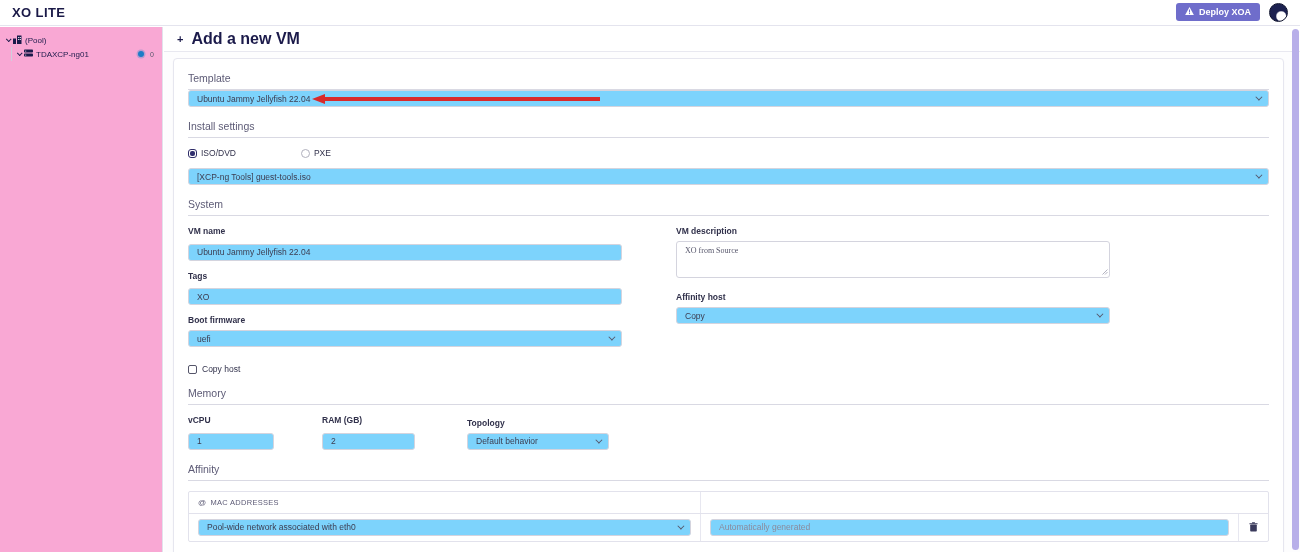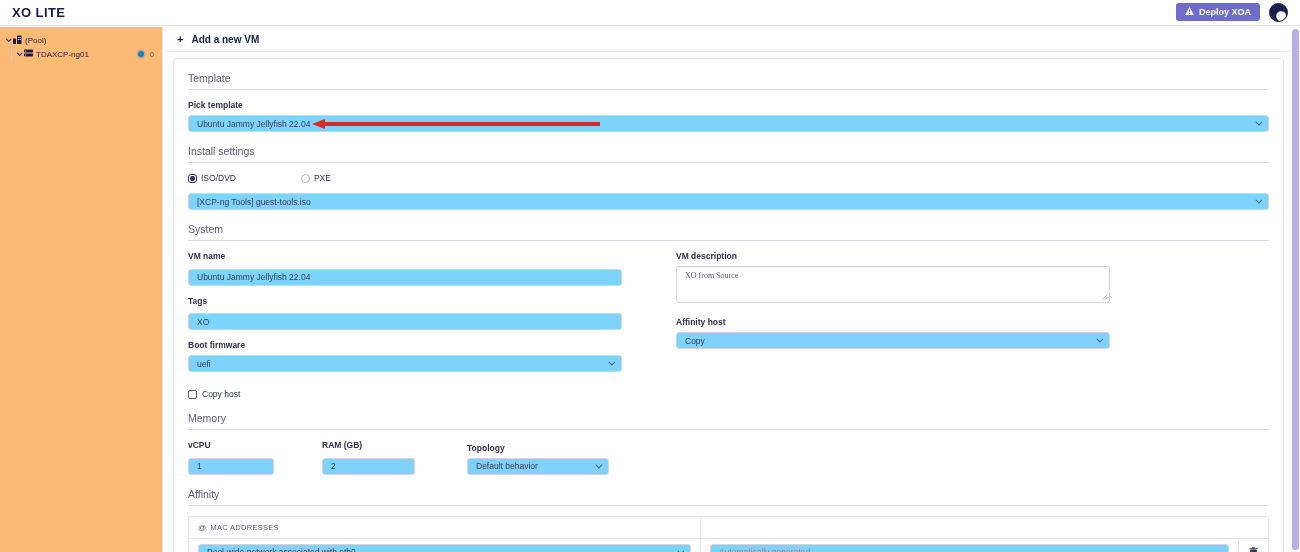--- a/index.html
+++ b/index.html
@@ -28,21 +28,21 @@
   }
   .avatar {
     width: 19px; height: 19px; border-radius: 50%;
     background: radial-gradient(circle at 66% 72%, #ffffff 0 26%, #1c2150 34%);
     border: 1px solid #10142e; cursor: pointer;
   }
 
   
   .sidebar {
     position: absolute; top: 27px; left: 0; bottom: 0; width: 163px;
-    background: #fdba74; border-right: 1px solid #e2e2ec; padding: 6px 4px 0 6px;
+    background: #f9a8d4; border-right: 1px solid #e2e2ec; padding: 6px 4px 0 6px;
     font-size: 8px; color: #1b1a4a;
   }
   .tree-row { display: flex; align-items: center; gap: 3px; height: 14px; cursor: pointer; }
   .tree-children { margin-left: 5px; padding-left: 5px; border-left: 1px solid #cfcfdc; }
   .chev {
     width: 4px; height: 4px; border-right: 1px solid #1b1a4a; border-bottom: 1px solid #1b1a4a;
     transform: rotate(45deg) translateY(-1px); display: inline-block; flex: 0 0 auto;
   }
   .tree-label { white-space: nowrap; }
   .tree-spacer { flex: 1; }
@@ -52,21 +52,21 @@
   }
   .host-badge { font-size: 7px; color: #55556a; margin-right: 4px; }
 
   
   .main { position: absolute; top: 27px; left: 164px; right: 0; bottom: 0; background: #fdfdfe; }
   .page-header {
     height: 25px; display: flex; align-items: center; gap: 8px;
     padding-left: 13px; border-bottom: 1px solid #e8e8f0; background: #fff;
   }
   .plus-glyph { font-size: 11px; font-weight: 700; color: #1b1a4a; }
-  .page-title { font-size: 10px; font-weight: 700; color: #1b1a4a; }
+  .page-title { font-size: 16px; font-weight: 700; color: #1b1a4a; }
 
   .scrollbar {
     position: absolute; top: 2px; bottom: 2px; right: 1px; width: 7px;
     background: #b8afe9; border-radius: 4px; z-index: 40; cursor: pointer;
   }
 
   .card {
     margin: 6px 16px 0 9px; background: #fff;
     border: 1px solid #e6e6ef; border-radius: 4px;
     padding: 0 14px 10px; min-height: 540px;
@@ -200,21 +200,20 @@
 
 <div class="main">
   <div class="page-header">
     <span class="plus-glyph">+</span>
     <span class="page-title">Add a new VM</span>
   </div>
 
   <div class="card">
 
     <div class="section-title">Template</div>
-    <label class="field-label">Pick template</label>
     <div class="select-wrap">
       <div class="selectbox">
         <span>Ubuntu Jammy Jellyfish 22.04</span>
         <i class="sel-chev"></i>
       </div>
       <div class="red-arrow">
         <span class="head"></span>
         <span class="shaft"></span>
       </div>
     </div>

